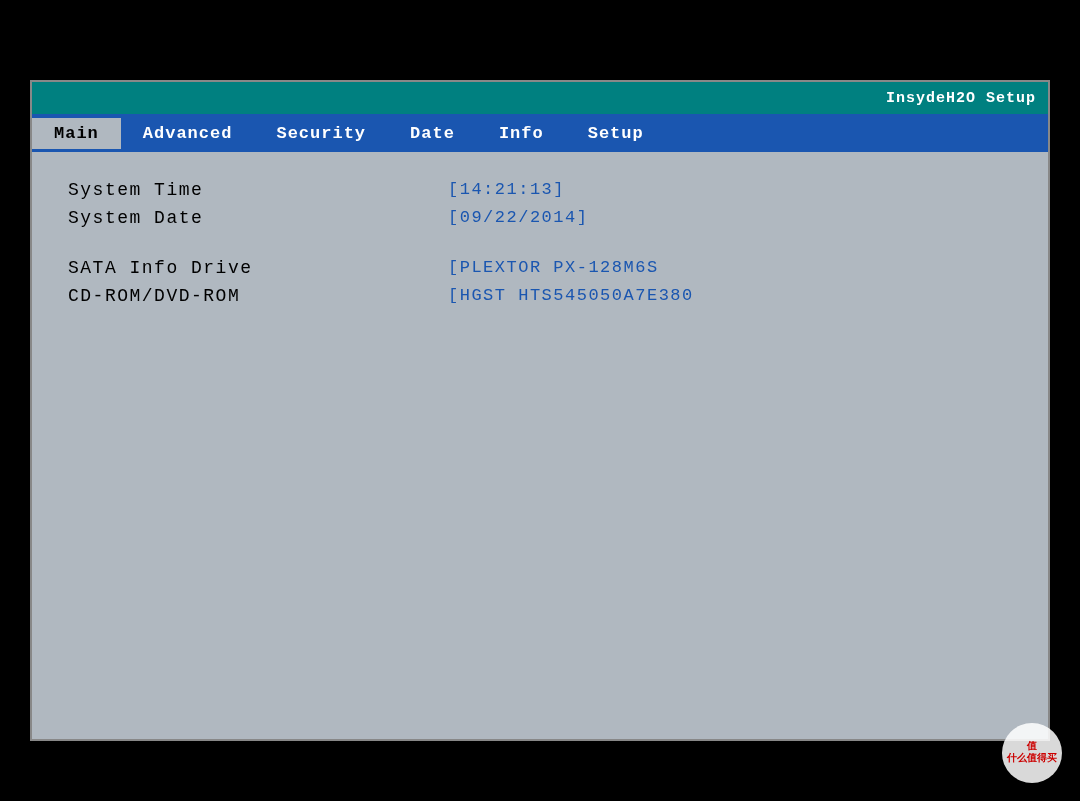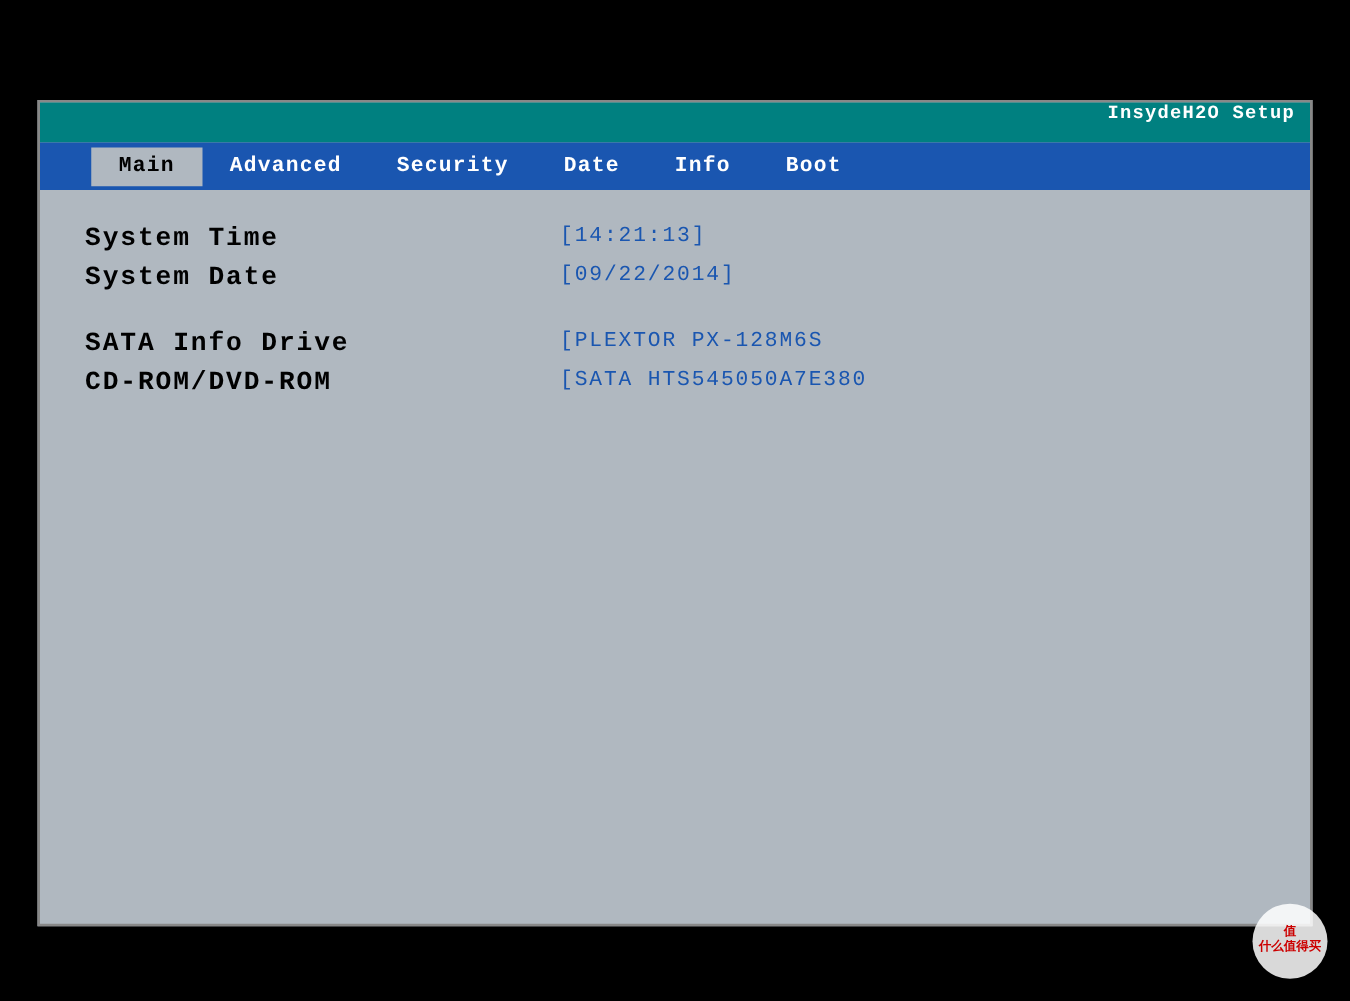--- a/index.html
+++ b/index.html
@@ -25,20 +25,21 @@
 
     
     #brand-bar {
       position: absolute;
       top: 0;
       left: 0;
       right: 0;
       height: 32px;
       background: #008080;
       display: flex;
+      align-items: center;
       justify-content: flex-end;
       padding-right: 12px;
     }
 
     #brand-label {
       color: #fff;
       font-size: 15px;
       font-weight: bold;
       letter-spacing: 1px;
     }
@@ -62,43 +63,42 @@
       font-weight: bold;
       padding: 6px 22px;
       cursor: pointer;
       letter-spacing: 1px;
       white-space: nowrap;
     }
 
     .menu-item.active {
       background: #b0b8c0;
       color: #000;
-      margin-left: 41px;
     }
 
     
     #content {
       position: absolute;
       top: 70px;
       left: 0;
       right: 0;
       bottom: 0;
       padding: 28px 36px;
     }
 
     .bios-row {
       display: flex;
       align-items: flex-start;
       margin-bottom: 8px;
     }
 
     .bios-label {
       color: #000;
-      font-size: 21px;
-      font-weight: bold;
+      font-size: 18px;
+      font-weight: normal;
       letter-spacing: 1.5px;
       width: 380px;
       flex-shrink: 0;
     }
 
     .bios-label.blue {
       color: #000000;
     }
 
     .bios-value {
@@ -139,21 +139,21 @@
   <div id="brand-bar">
     <span id="brand-label">InsydeH2O Setup</span>
   </div>
 
   <div id="menu-bar">
     <div class="menu-item active">Main</div>
     <div class="menu-item">Advanced</div>
     <div class="menu-item">Security</div>
     <div class="menu-item">Date</div>
     <div class="menu-item">Info</div>
-    <div class="menu-item">Boot</div>
+    <div class="menu-item">Setup</div>
   </div>
 
   <div id="content">
 
     <div class="bios-row">
       <span class="bios-label">System  Time</span>
       <span class="bios-value">[14:21:13]</span>
     </div>
 
     <div class="bios-row">
@@ -163,21 +163,21 @@
 
     <div class="section-gap"></div>
 
     <div class="bios-row">
       <span class="bios-label">SATA  Info  Drive</span>
       <span class="bios-value">[PLEXTOR PX-128M6S</span>
     </div>
 
     <div class="bios-row">
       <span class="bios-label">CD-ROM/DVD-ROM</span>
-      <span class="bios-value">[SATA HTS545050A7E380</span>
+      <span class="bios-value">[HGST HTS545050A7E380</span>
     </div>
 
   </div>
 
 </div>
 
 <div id="watermark">
   <span style="font-size:10px; color:#c00;">值<br>什么值得买</span>
 </div>
 

